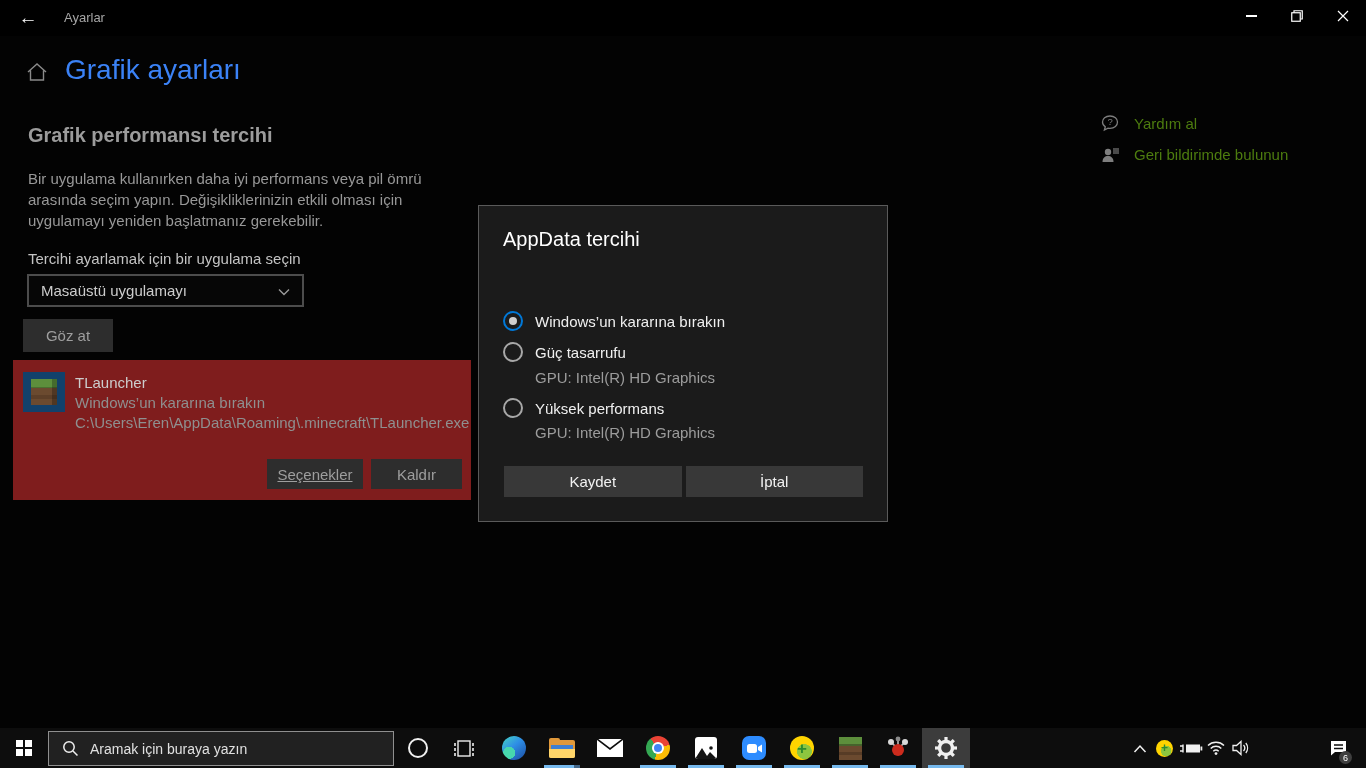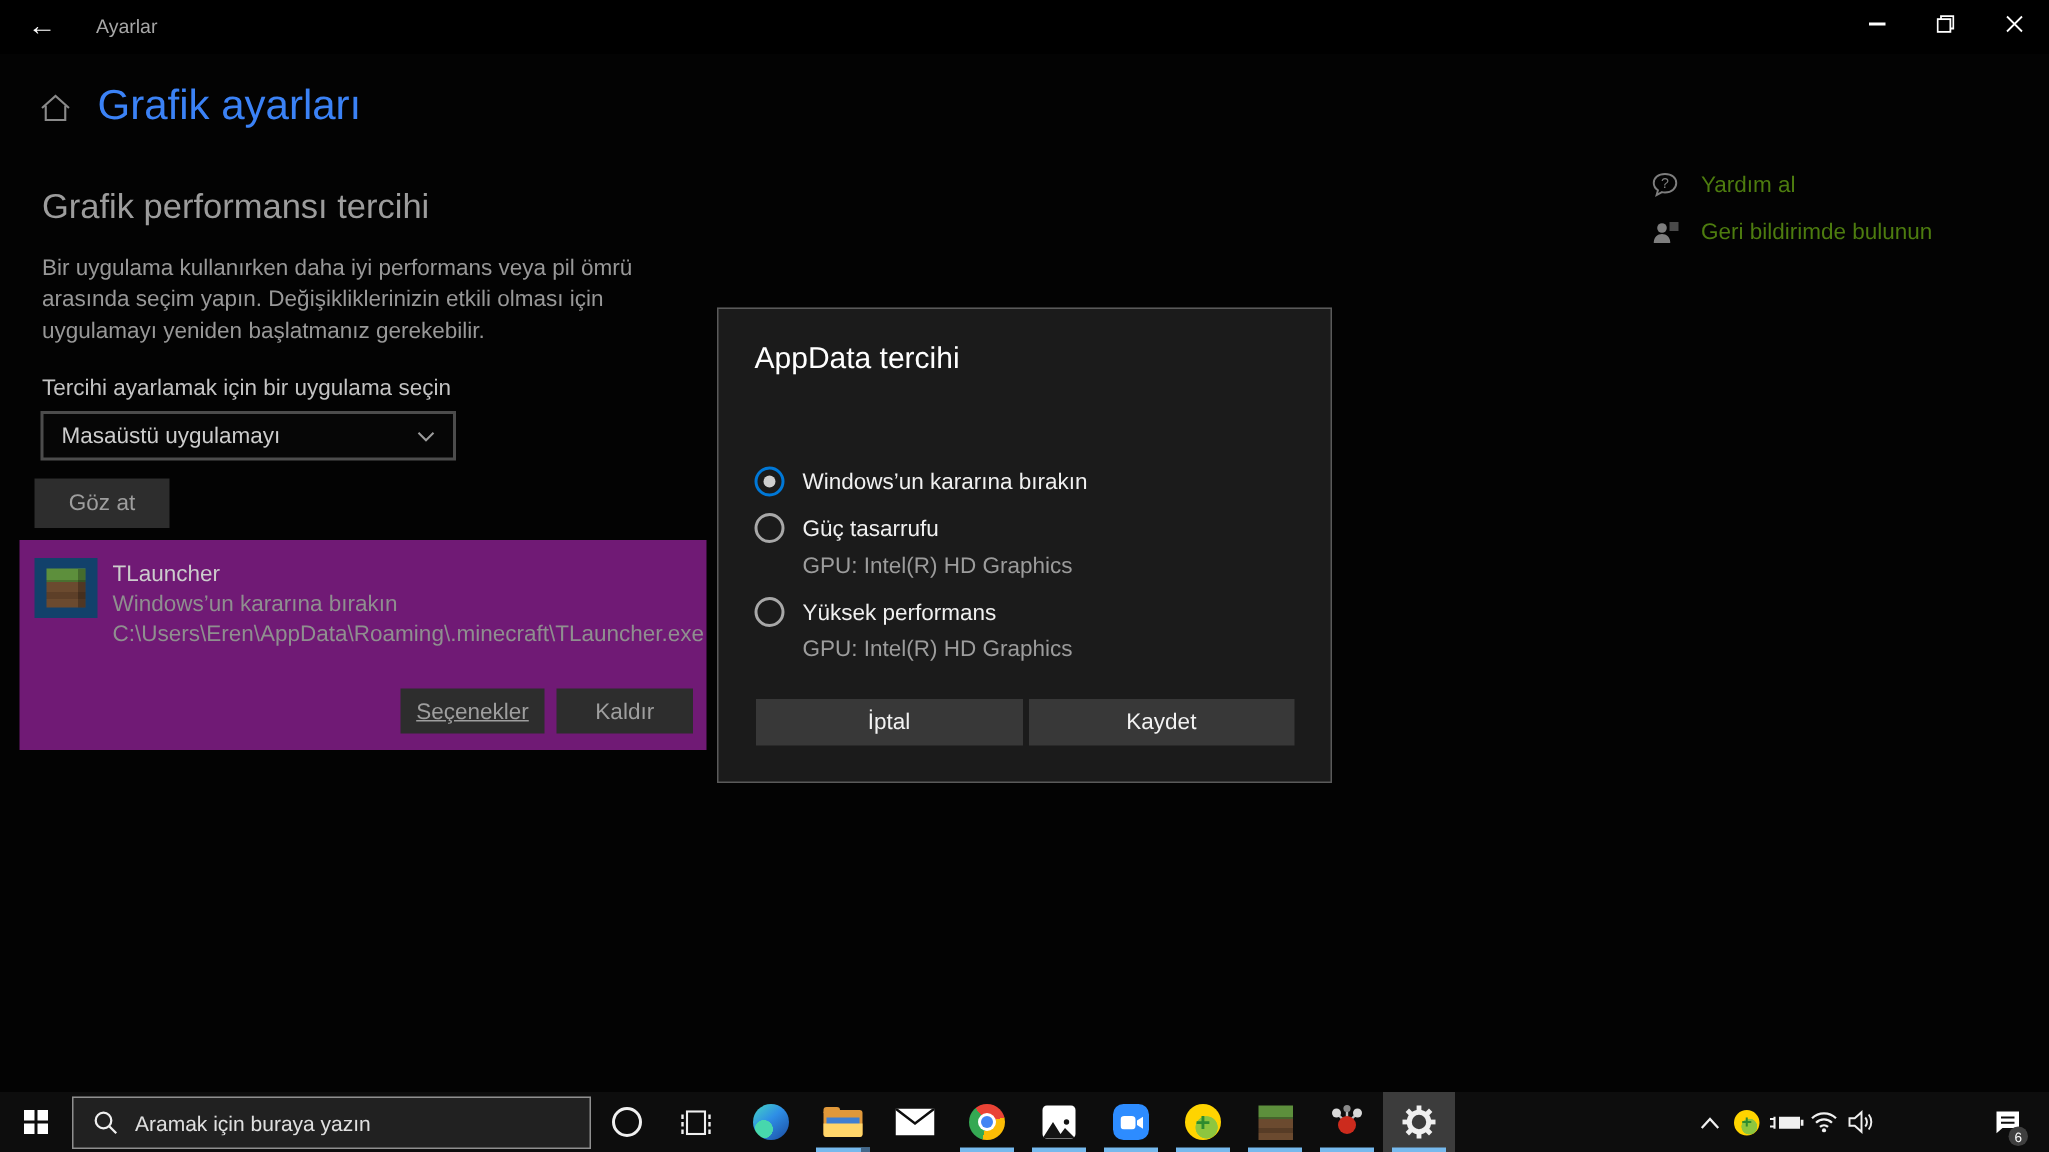--- a/index.html
+++ b/index.html
@@ -13,30 +13,30 @@
   .app-title { position:absolute; left:64px; top:10px; font-size:13px; color:#a6a6a6; }
   .win-ctl { position:absolute; top:0; width:46px; height:32px; display:flex; align-items:center; justify-content:center; }
   #btn-min { right:92px; } #btn-restore { right:46px; } #btn-close { right:0; }
   .min-glyph { width:11px; height:1.5px; background:#fff; }
 
   
   .page-title { position:absolute; left:65px; top:54px; font-size:28px; font-weight:300; color:#3b82f6; }
   .home-ico { position:absolute; left:26px; top:62px; }
 
   
-  .section-title { position:absolute; left:28px; top:124px; font-size:23px; font-weight:400; color:#9c9c9c; }
+  .section-title { position:absolute; left:28px; top:124px; font-size:20px; font-weight:700; color:#9c9c9c; }
   .desc { position:absolute; left:28px; top:168px; width:452px; font-size:15px; line-height:21px; color:#989898; }
   .select-label { position:absolute; left:28px; top:250px; font-size:15px; color:#c3c3c3; }
   .dropdown { position:absolute; left:27px; top:274px; width:277px; height:33px; background:#060606; border:2px solid #4c4c4c; display:flex; align-items:center; padding:0 12px; color:#cccccc; font-size:15px; }
   .dropdown .chev { margin-left:auto; }
   .btn-gray { background:#2d2d2d; color:#9e9e9e; font-size:15px; display:flex; align-items:center; justify-content:center; border:none; }
   #browse-btn { position:absolute; left:23px; top:319px; width:90px; height:33px; }
 
   
-  .app-card { position:absolute; left:13px; top:360px; width:458px; height:140px; background:#701a75; }
+  .app-card { position:absolute; left:13px; top:360px; width:458px; height:140px; background:#7f1d1d; }
   .app-icon { position:absolute; left:10px; top:12px; width:42px; height:40px; background:#12416b; display:flex; align-items:center; justify-content:center; }
   .mc-block { width:26px; height:26px; background:linear-gradient(180deg,#5d8f3c 0 30%, #4a7030 30% 34%, #6b4a2f 34% 60%, #5d3f28 60% 78%, #6b4a2f 78% 100%); box-shadow:inset -5px 0 0 rgba(0,0,0,0.25); }
   .app-name { position:absolute; left:62px; top:14px; font-size:15px; color:#cccccc; }
   .app-pref { position:absolute; left:62px; top:34px; font-size:15px; color:#8f8f8f; }
   .app-path { position:absolute; left:62px; top:54px; font-size:15px; color:#8f8f8f; }
   #options-btn { position:absolute; left:254px; top:99px; width:96px; height:30px;text-decoration:underline; }
   #remove-btn { position:absolute; left:358px; top:99px; width:91px; height:30px; }
 
   
   .dialog { position:absolute; left:478px; top:205px; width:410px; height:317px; background:#1b1b1b; border:1px solid #5a5a5a; }
@@ -161,22 +161,22 @@
     </div>
     <div class="gpu-line" style="top:163px">GPU: Intel(R) HD Graphics</div>
 
     <div class="opt-row" style="top:191px">
       <span class="radio"></span>
       <span class="opt-label">Yüksek performans</span>
     </div>
     <div class="gpu-line" style="top:218px">GPU: Intel(R) HD Graphics</div>
 
     <div class="dialog-btns">
+      <button class="dlg-btn">Kaydet</button>
       <button class="dlg-btn">İptal</button>
-      <button class="dlg-btn">Kaydet</button>
     </div>
   </div>
 
   <div class="help-row" id="help-row-1">
     <svg width="19" height="17" viewBox="0 0 19 17">
       <path d="M9 1 C4.5 1 1.5 3.6 1.5 7 C1.5 9 2.6 10.7 4.3 11.8 L3.4 15 L7 13.1 C7.6 13.25 8.3 13.3 9 13.3 C13.5 13.3 16.5 10.5 16.5 7 C16.5 3.6 13.5 1 9 1 Z" fill="none" stroke="#7e7e7e" stroke-width="1.3"></path>
       <text x="6.4" y="10.3" font-size="9.5" fill="#7e7e7e" font-family="Liberation Sans, sans-serif">?</text>
     </svg>
     <span class="help-link">Yardım al</span>
   </div>

